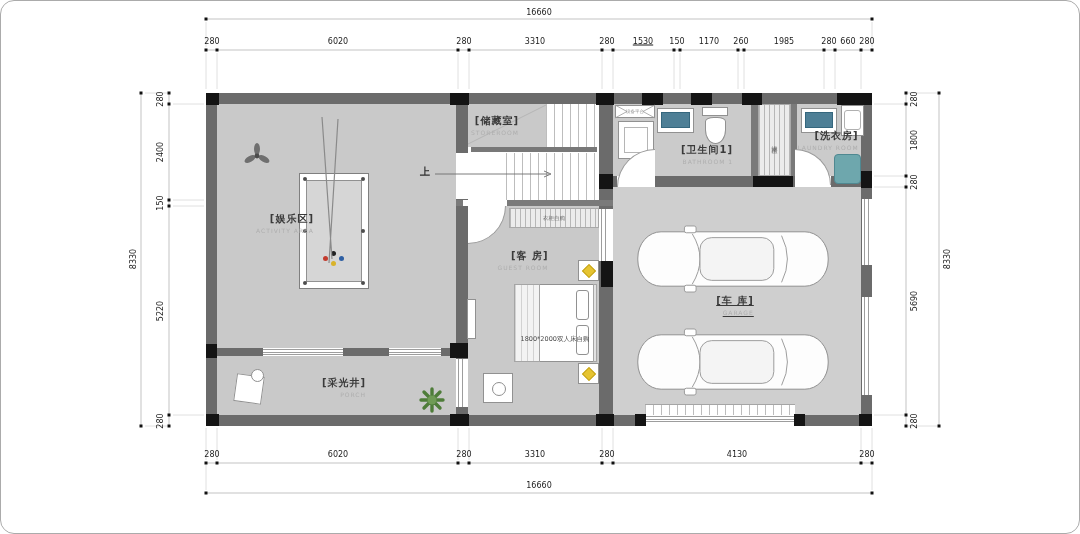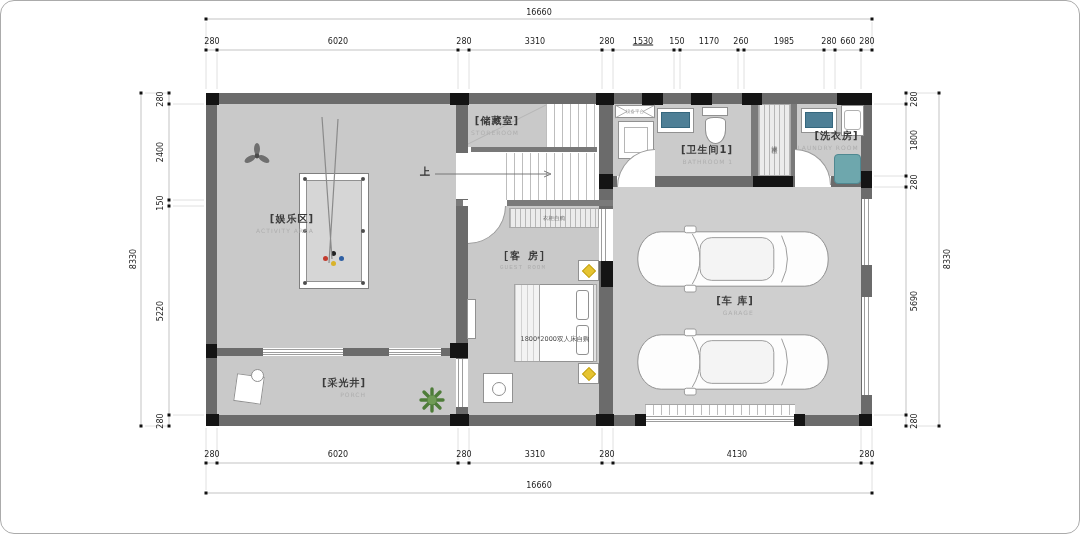--- a/index.html
+++ b/index.html
@@ -253,25 +253,25 @@
     <span class="room-en">STOREROOM</span>
   </div>
   <div class="room-label" style="left:706px;top:153px;">
     <span>[卫生间1]</span>
     <span class="room-en">BATHROOM 1</span>
   </div>
   <div class="room-label" style="left:827px;top:139px;">
     <span>[洗衣房]</span>
     <span class="room-en">LAUNDRY ROOM</span>
   </div>
-  <div class="room-label" style="left:522px;top:259px;font-family:Liberation Mono, monospace;">
+  <div class="room-label" style="left:522px;top:259px;">
     <span>[客 房]</span>
     <span class="room-en">GUEST ROOM</span>
   </div>
-  <div class="room-label" style="left:734px;top:304px;">
+  <div class="room-label" style="left:734px;top:304px;text-decoration:underline;">
     <span>[车 库]</span>
     <span class="room-en">GARAGE</span>
   </div>
   <div class="room-label" style="left:343px;top:386px;">
     <span>[采光井]</span>
     <span class="room-en">PORCH</span>
   </div>
 
   <span class="note" style="left:424px;top:171px;font-size:10px;font-weight:bold;color:#2e2e2e;">上</span>
   <span class="note" style="left:554px;top:338px;">1800*2000双人床自购</span>

